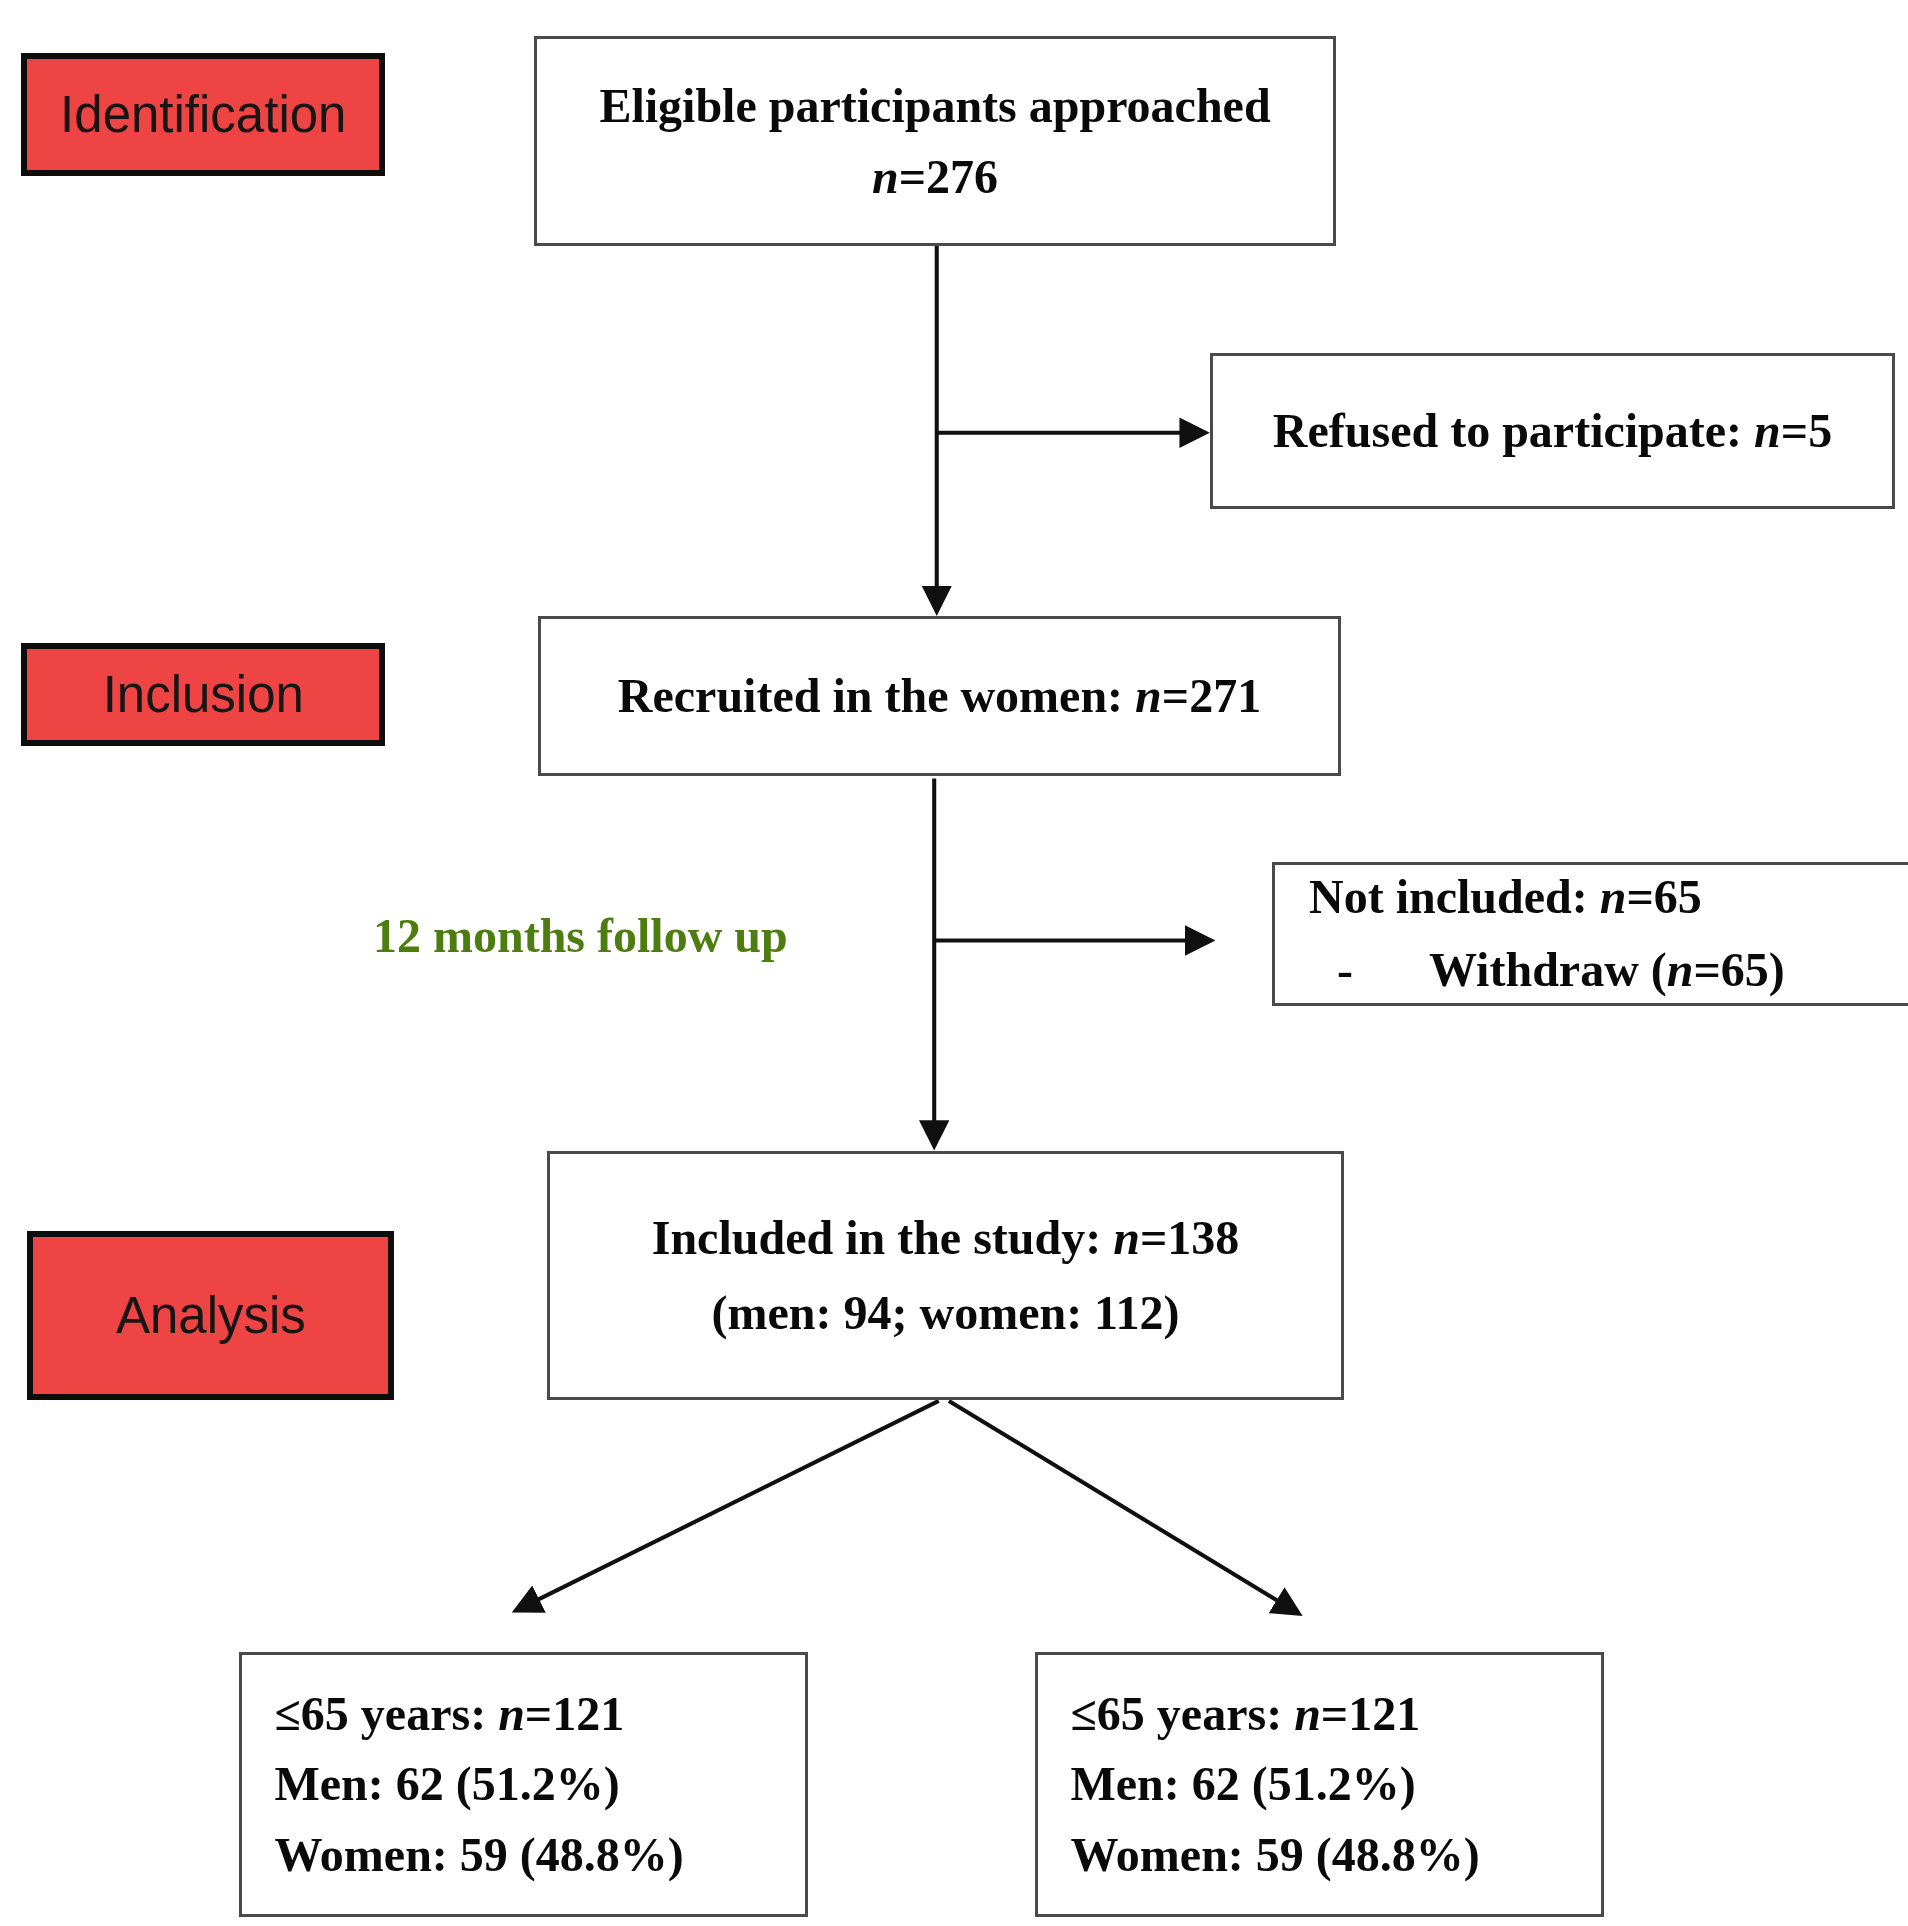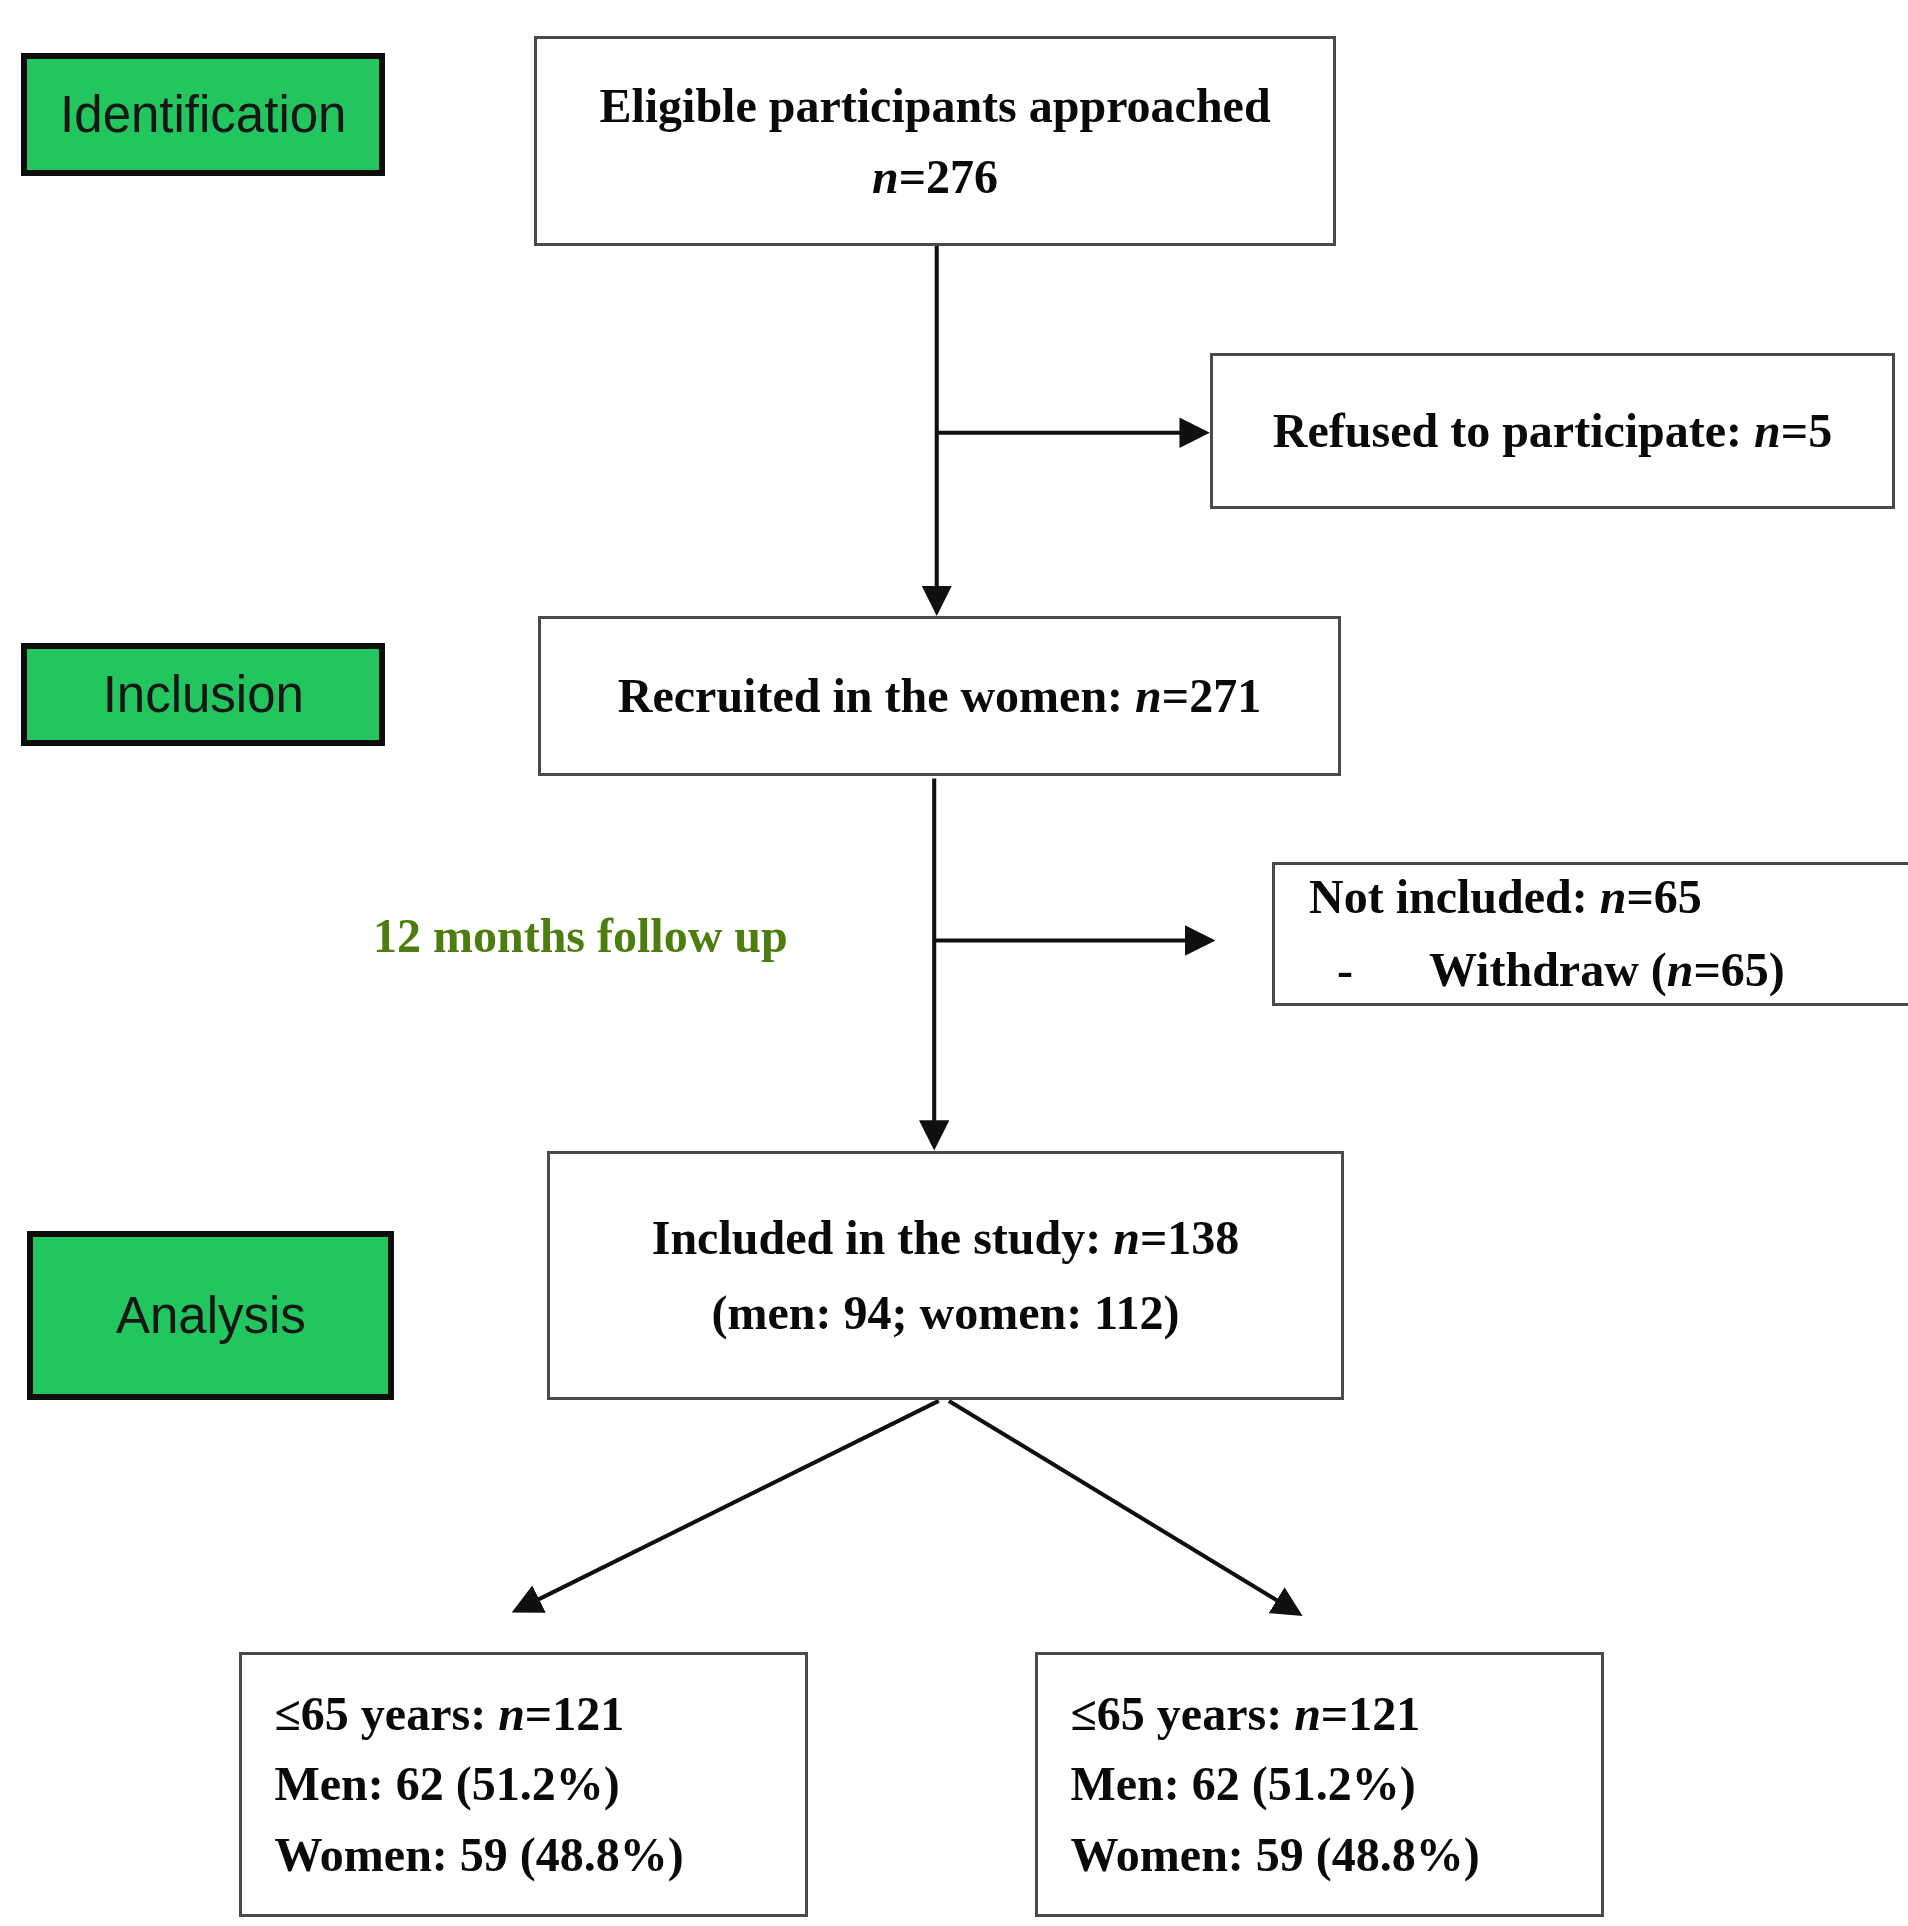--- a/index.html
+++ b/index.html
@@ -14,21 +14,21 @@
     background: #ffffff;
     overflow: hidden;
     font-family: "Liberation Serif", serif;
     color: #0a0a0a;
   }
   
   .stage-label {
     position: absolute;
     box-sizing: border-box;
     border: 6.6px solid #0d0d0d;
-    background: #22c55e;
+    background: #ef4444;
     display: flex;
     align-items: center;
     justify-content: center;
     font-family: "Liberation Sans", sans-serif;
     font-weight: 400;
     font-size: 51px;
     color: #161616;
     white-space: nowrap;
   }
   #label-identification { left: 21.3px;  top: 53px;  width: 364px; height: 123px; }

